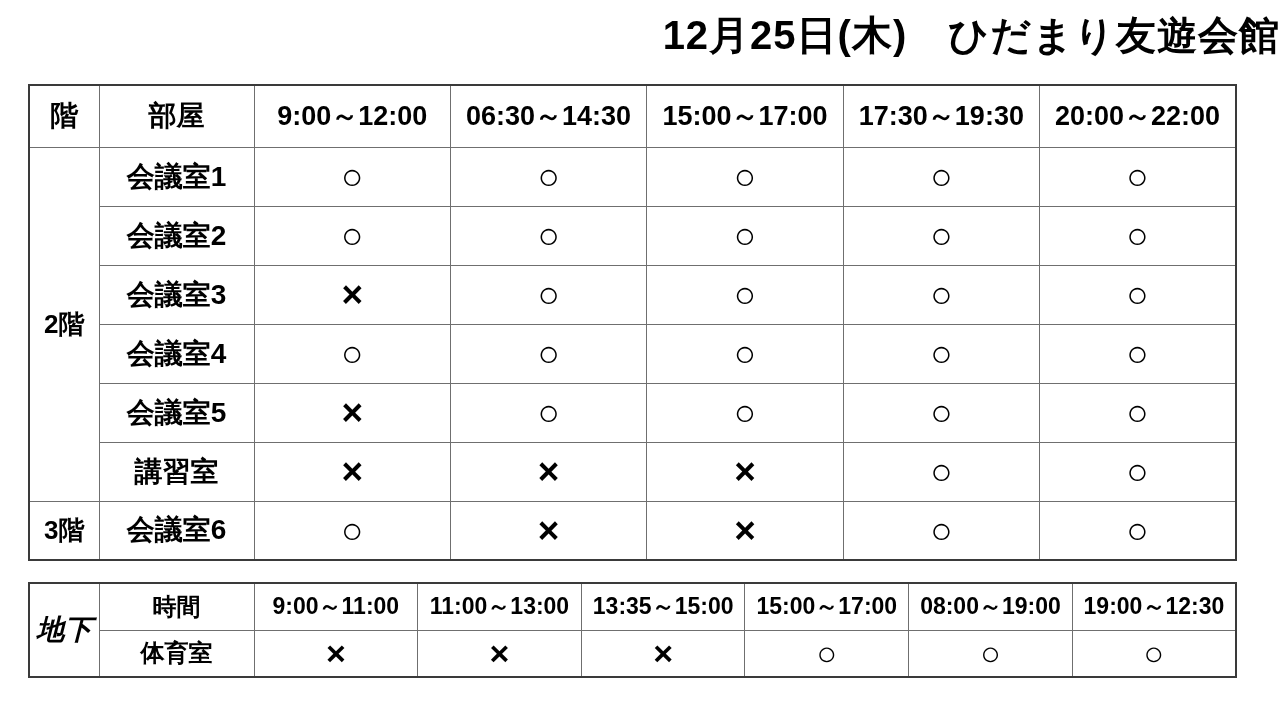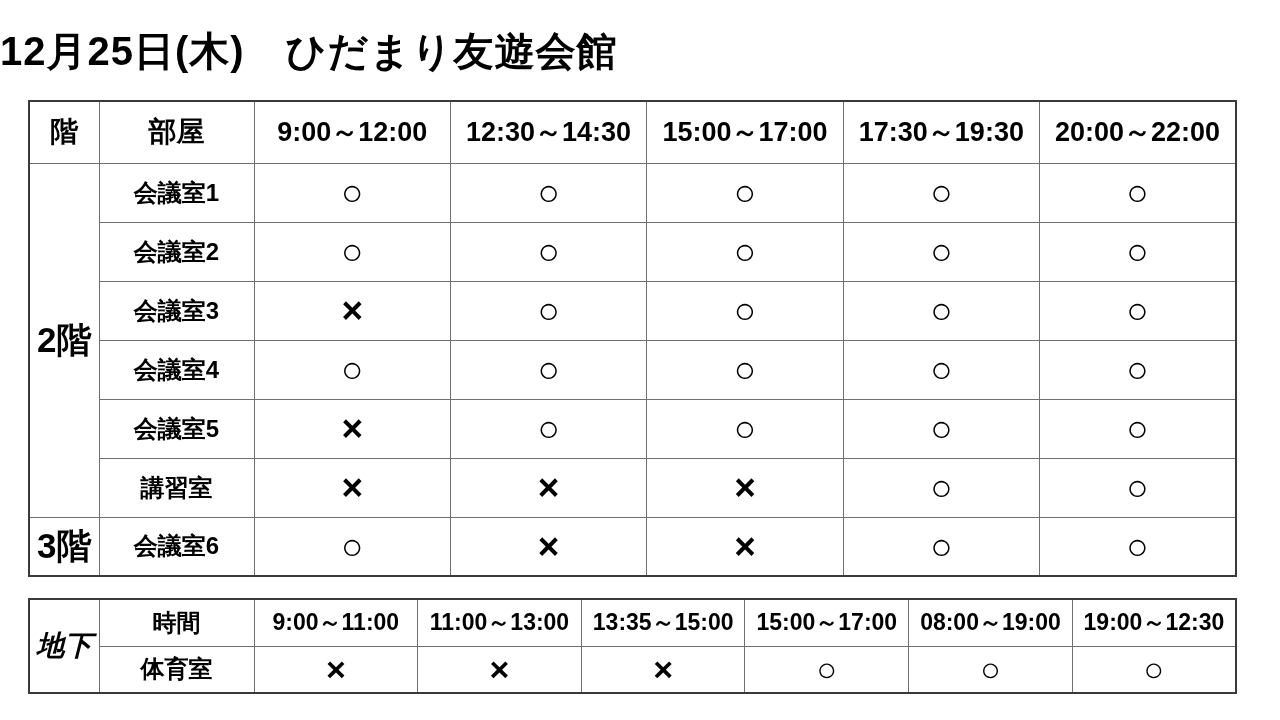--- a/index.html
+++ b/index.html
@@ -5,24 +5,24 @@
   html, body {
     margin: 0;
     padding: 0;
     width: 1280px;
     height: 720px;
     background: #ffffff;
     font-family: "Liberation Sans", "DejaVu Sans", sans-serif;
     color: #000000;
   }
   .page-title {
-    padding-top: 26px;
+    padding-top: 10px;
     height: 50px;
     line-height: 50px;
-    text-align: left;
+    text-align: right;
     font-size: 40px;
     font-weight: bold;
     letter-spacing: 1px;
     white-space: pre;
   }
   table.sched {
     border-collapse: collapse;
     table-layout: fixed;
     margin-left: 28px;
     width: 1209px;
@@ -39,22 +39,22 @@
     border: 2.5px solid #3a3a3a;
   }
   
   .main-table { margin-top: 24px; }
   .main-table tr.hdr { height: 62px; }
   .main-table tr.row { height: 59px; }
   .main-table .col-floor { width: 70px; }
   .main-table .col-room  { width: 155px; }
   .th-floor, .th-room { font-size: 28px; }
   .th-time { font-size: 27px; margin-top: 20px; }
-  .floor-label { font-size: 35px; }
-  .room-name { font-size: 24px; }
+  .floor-label { font-size: 26px; }
+  .room-name { font-size: 28px; }
   .mark { font-size: 37px; line-height: 1; }
   
   .base-table { margin-top: 21px; }
   .base-table tr { height: 47px; }
   .base-table .col-floor { width: 70px; }
   .base-table .col-room  { width: 155px; }
   .base-table .th-time { font-size: 23px; text-align: center; }
   .base-table .floor-label { font-size: 28px; font-style: italic; }
   .base-table .room-name, .base-table .th-room { font-size: 24px; }
   .base-table .mark { font-size: 34px; line-height: 1; }
@@ -72,21 +72,21 @@
       <col>
       <col>
       <col>
       <col>
   </colgroup>
   <tbody>
       <tr class="hdr">
     <th class="th-floor">階</th>
     <th class="th-room">部屋</th>
     <th class="th-time">9:00～12:00</th>
-    <th class="th-time">12:30～14:30</th>
+    <th class="th-time">06:30～14:30</th>
     <th class="th-time">15:00～17:00</th>
     <th class="th-time">17:30～19:30</th>
     <th class="th-time">20:00～22:00</th>
   </tr>
   <tr class="row">
     <td rowspan="6" class="floor-label">2階</td>
     <td class="room-name">会議室1</td>
     <td class="mark">○</td>
     <td class="mark">○</td>
     <td class="mark">○</td>

